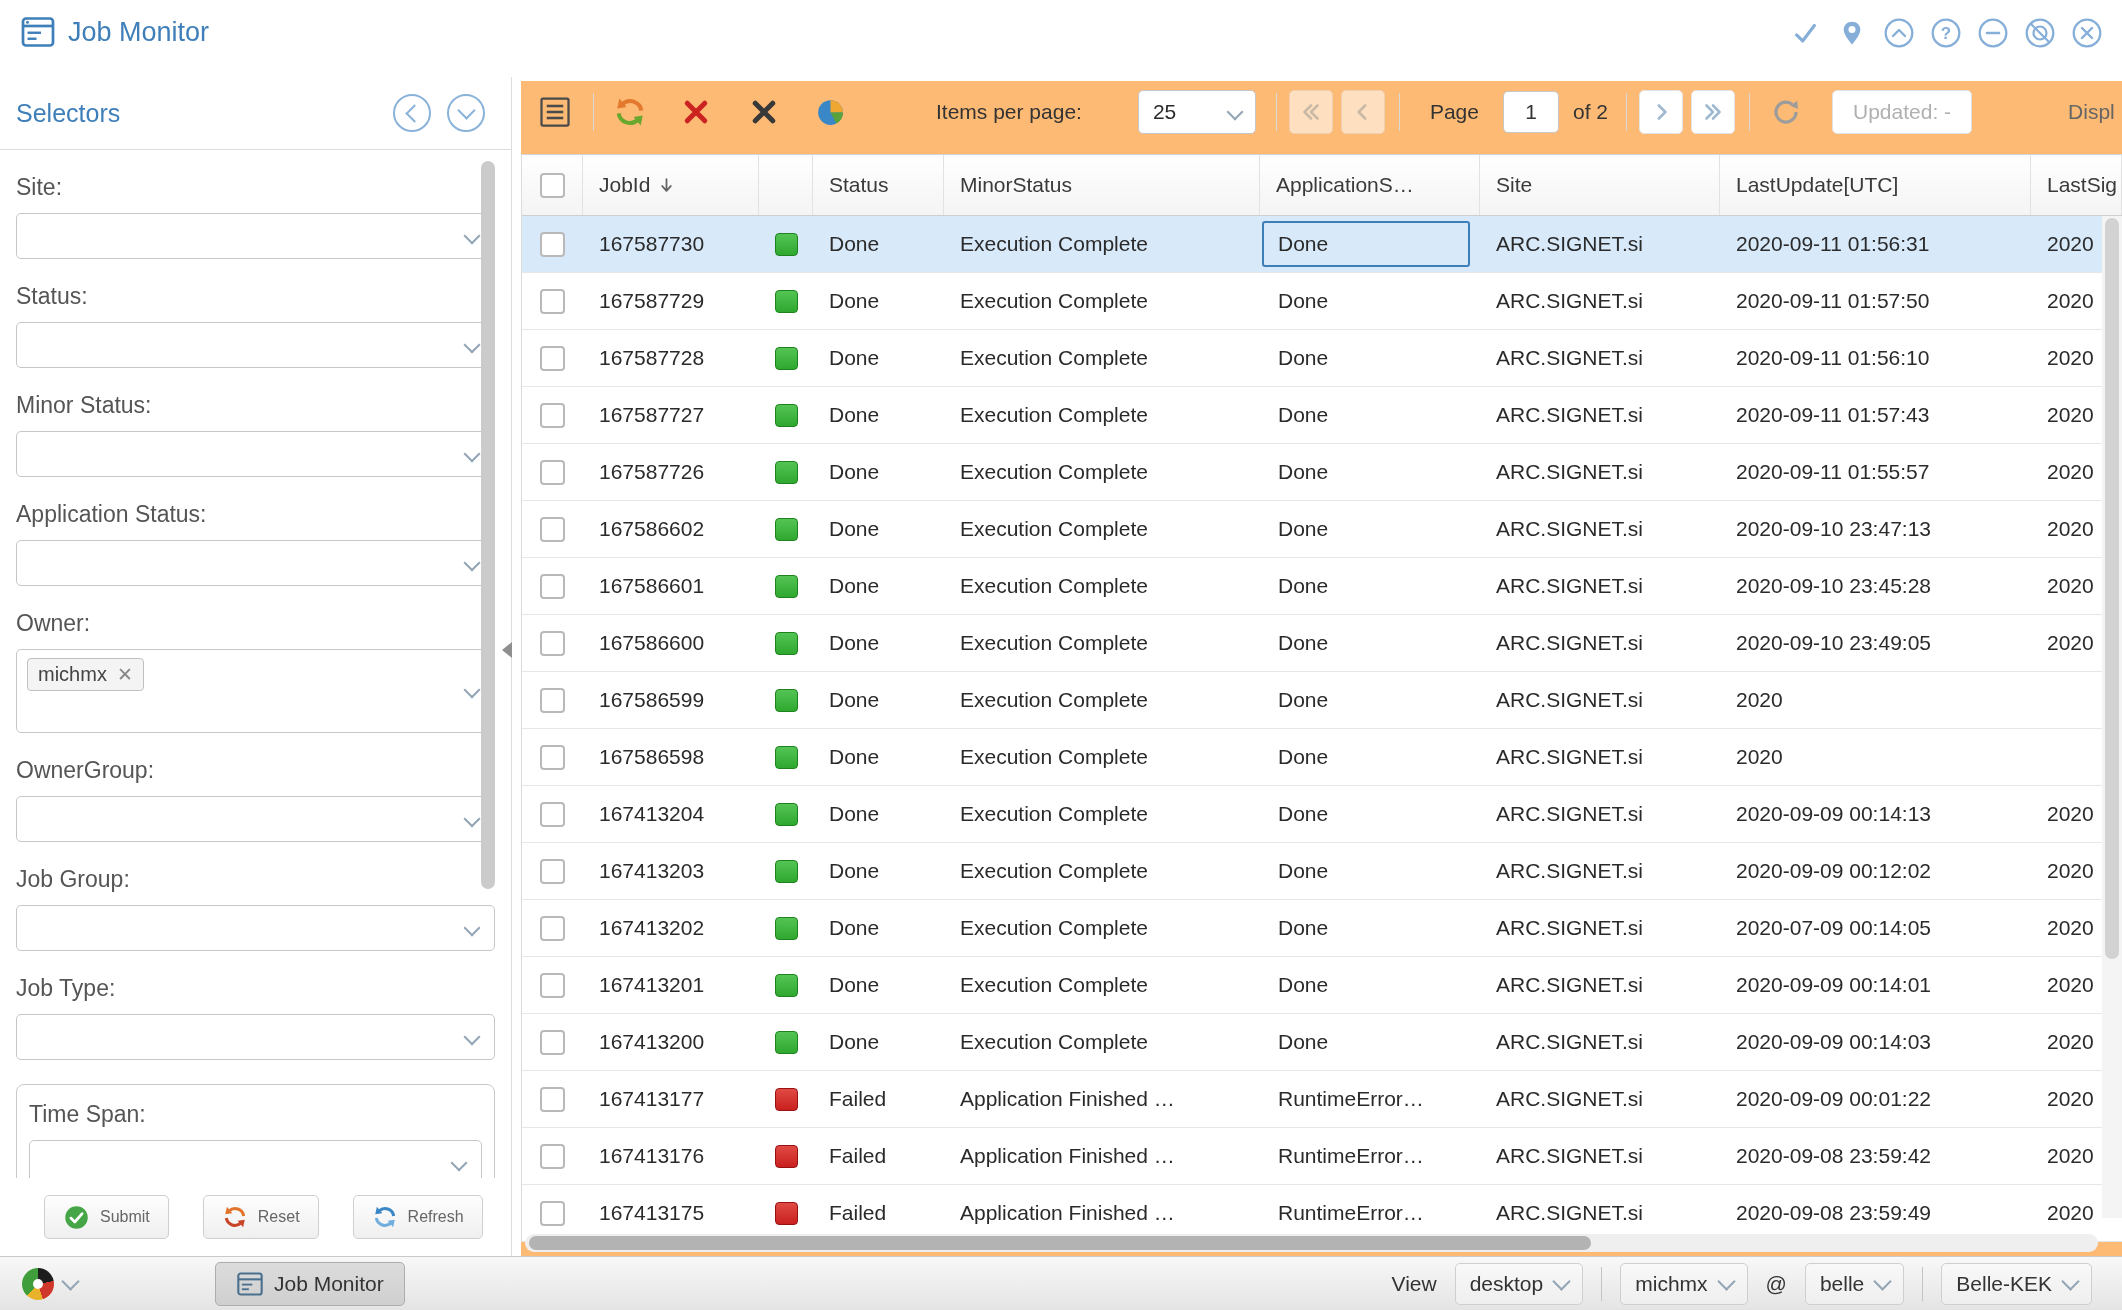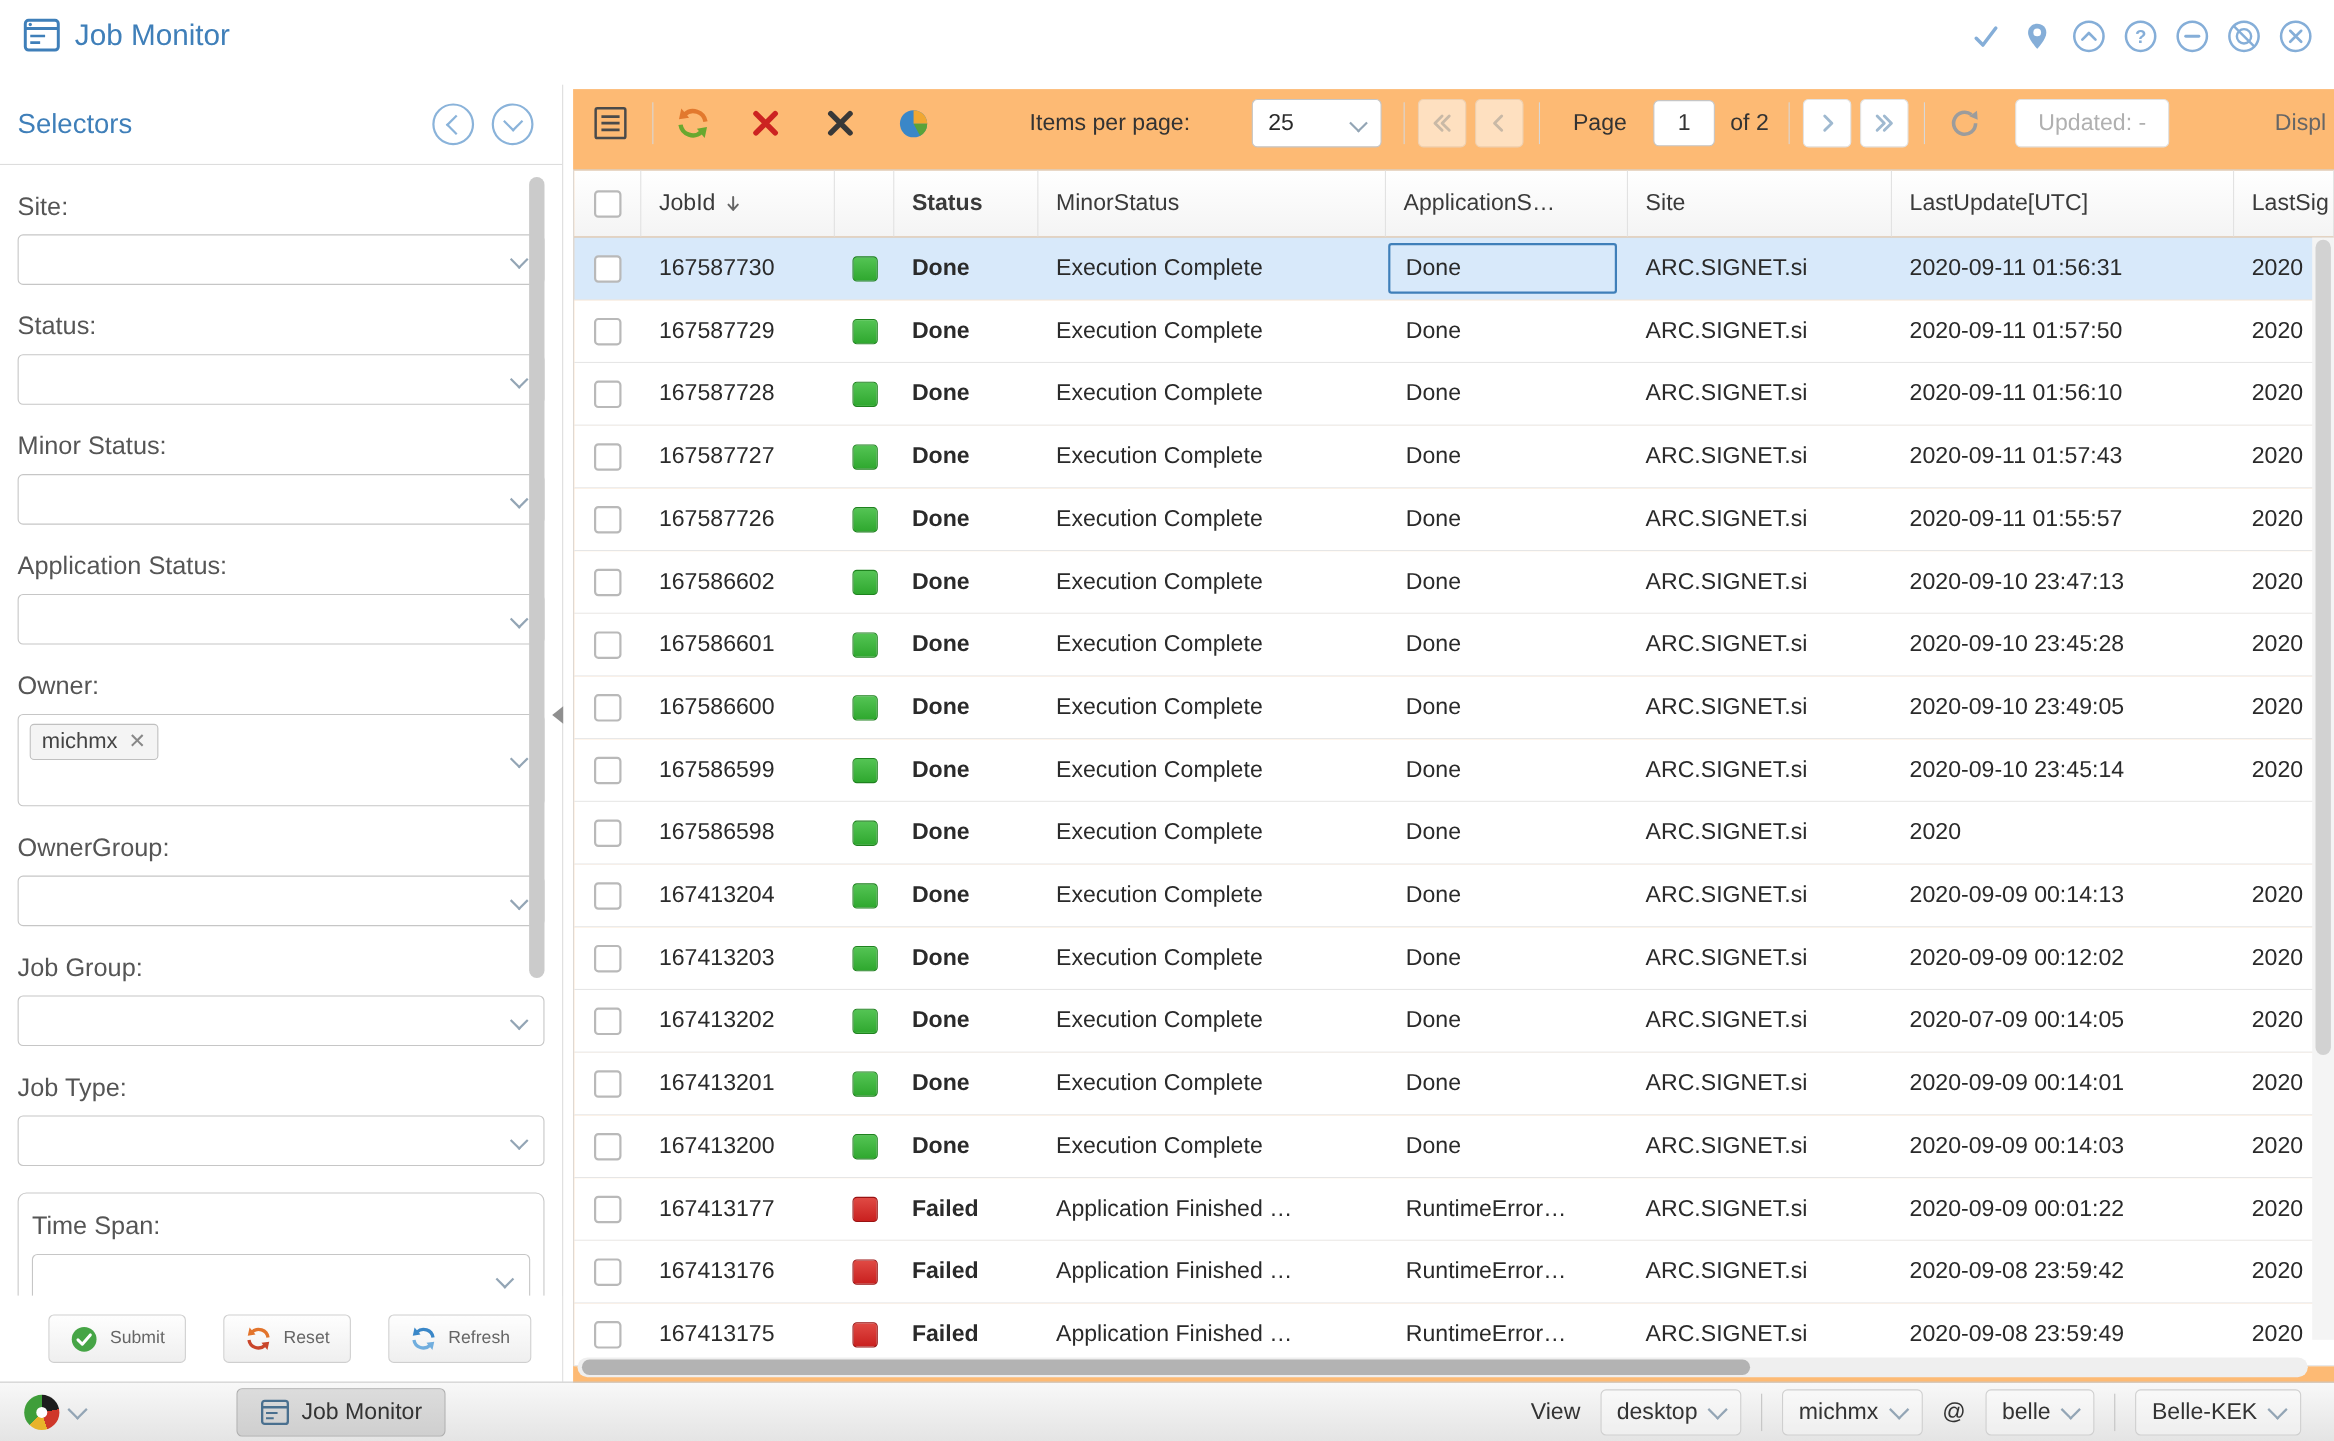--- a/index.html
+++ b/index.html
@@ -58,21 +58,21 @@
   .updated-btn{height:42px;display:flex;align-items:center;padding:0 20px;border:1px solid #e2e2e2;border-radius:5px;color:#b0b0b0;margin-left:24px;background:#fff;cursor:default;}
   .display-btn{margin-left:96px;color:#666;cursor:pointer;white-space:nowrap;}
 
   .grid-table{position:absolute;top:73px;left:0;right:0;border-left:1px solid #dcdcdc;}
   .grid-head{height:62px;display:flex;background:linear-gradient(#ffffff,#f4f4f4);border-top:1px solid #d4d4d4;border-bottom:1px solid #cfcfcf;box-sizing:border-box;}
   .hcell{border-right:1px solid #e2e2e2;color:#3a3a3a;cursor:pointer;}
   .cell{display:flex;align-items:center;padding-left:16px;box-sizing:border-box;overflow:hidden;white-space:nowrap;}
   .col-check{width:61px;padding-left:0;justify-content:center;}
   .col-jobid{width:176px;}
   .col-icon{width:54px;padding-left:0;justify-content:center;}
-  .col-status{width:131px;font-weight:bold;}
+  .col-status{width:131px;}
   .col-minor{width:316px;}
   .col-app{width:220px;padding-left:2px;}
   .col-site{width:240px;}
   .col-update{width:311px;}
   .col-sig{flex:1;min-width:0;}
   .grid-row{height:56px;display:flex;border-bottom:1px solid #e6e6e6;background:#fff;cursor:pointer;}
   .grid-row.selected{background:var(--selrow,#d8e9fa);}
   .cb{width:25px;height:25px;border:2px solid #b9b9b9;border-radius:4px;background:#fff;box-sizing:border-box;cursor:pointer;}
   .sq{width:23px;height:23px;border-radius:4px;box-sizing:border-box;}
   .sq.done{background:linear-gradient(#54c454,var(--done,#2fa82f));border:1px solid #1e821e;}
@@ -520,21 +520,20 @@
     <div class="cell col-jobid">167586599</div>
     <div class="cell col-icon">
               <span class="sq done"></span>
             </div>
     <div class="cell col-status">Done</div>
     <div class="cell col-minor">Execution Complete</div>
     <div class="cell col-app">
               <span class="app-box">Done</span>
             </div>
     <div class="cell col-site">ARC.SIGNET.si</div>
-    <div class="cell col-update">2020-09-10 23:45:14</div>
     <div class="cell col-sig">2020</div>
   </div>
 
   <div class="grid-row">
     <div class="cell col-check">
               <span class="cb"></span>
             </div>
     <div class="cell col-jobid">167586598</div>
     <div class="cell col-icon">
               <span class="sq done"></span>

